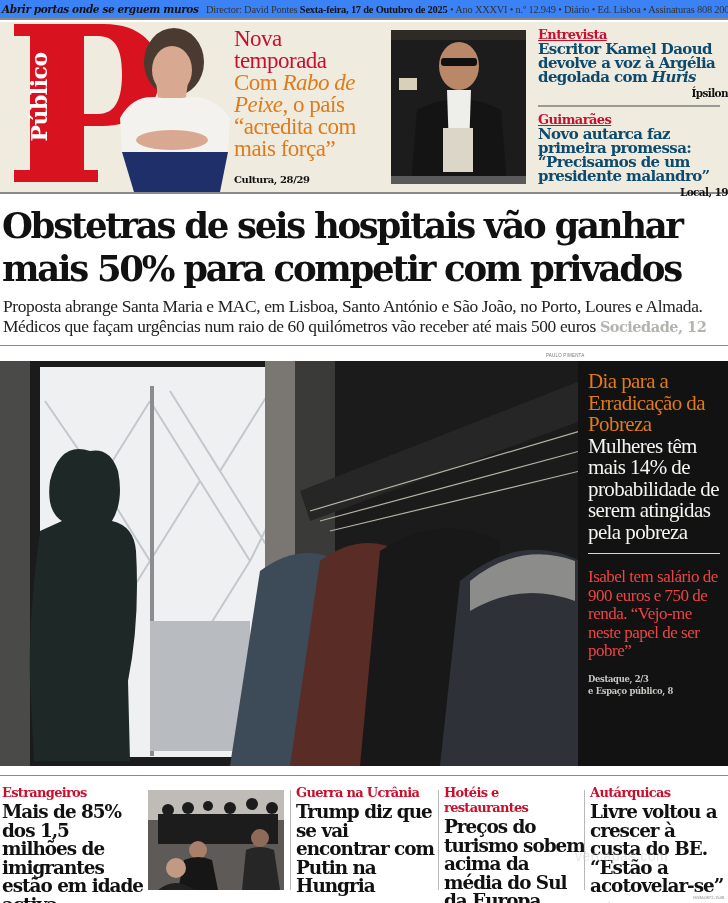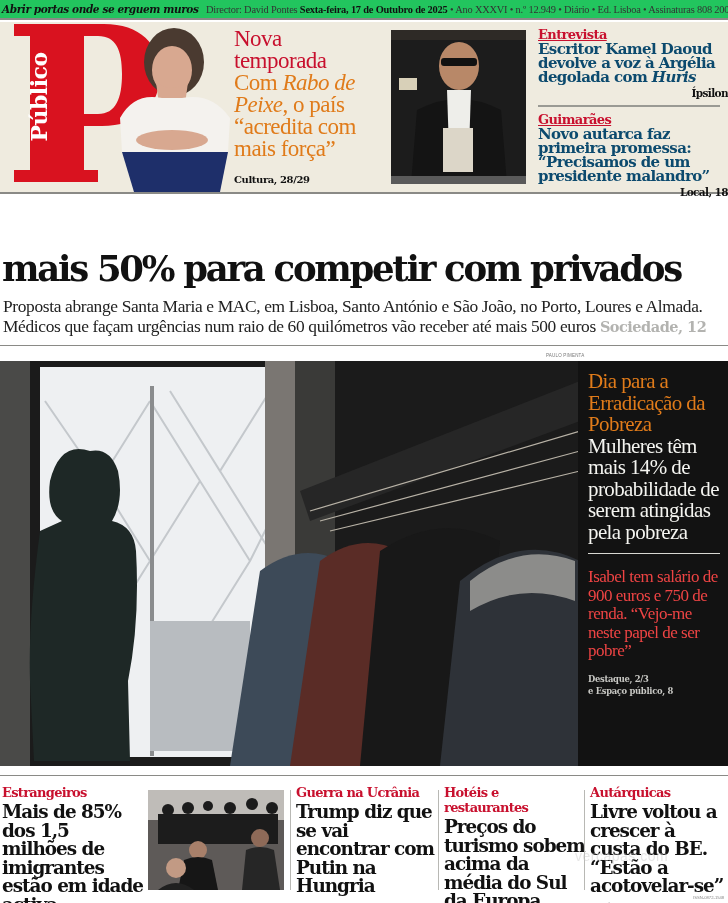--- a/index.html
+++ b/index.html
@@ -1,20 +1,20 @@
 <!DOCTYPE html>
 <html><head>
 <meta charset="utf-8">
 <style>
   * { box-sizing: border-box; margin: 0; padding: 0; }
   html, body { width: 728px; height: 903px; background: #ffffff; overflow: hidden; }
   body { position: relative; font-family: "DejaVu Serif", "Liberation Serif", serif; color: #111; }
 
   
-  .topstrip { position: absolute; left: 0; top: 0; width: 728px; height: 20px; background: #22c55e; border-bottom: 2px solid #8a8a86; display: flex; align-items: center; white-space: nowrap; overflow: hidden; }
+  .topstrip { position: absolute; left: 0; top: 0; width: 728px; height: 20px; background: #3b82f6; border-bottom: 2px solid #8a8a86; display: flex; align-items: center; white-space: nowrap; overflow: hidden; }
   .motto { font-family: "DejaVu Serif", serif; font-style: italic; font-weight: bold; font-size: 10.5px; letter-spacing: -0.4px; padding-left: 2px; width: 200px; }
   .masthead-info { position: absolute; left: 206px; font-family: "Liberation Serif", serif; font-size: 10.4px; color: #333; letter-spacing: -0.2px; }
   .masthead-info b { color: #111; }
 
   
   .banner { position: absolute; left: 0; top: 22px; width: 728px; height: 172px; background: #efebdf; border-bottom: 2px solid #8a8a86; }
   .logo-P { position: absolute; left: 12px; top: 0px; width: 150px; height: 162px; }
   .logo-word { position: absolute; left: 24px; top: 20px; width: 30px; height: 110px; display: flex; align-items: center; justify-content: center; }
   .logo-word span { transform: rotate(-90deg); color: #fff; font-family: "DejaVu Serif", serif; font-weight: bold; font-size: 22px; white-space: nowrap; letter-spacing: -0.5px; }
 
@@ -109,26 +109,26 @@
   <div class="promo2">
     <div>
       <div class="kicker">Entrevista</div>
       <div class="head"><span>Escritor Kamel Daoud devolve a voz à Argélia degolada com </span><i>Huris</i></div>
       <div class="ref">Ípsilon</div>
     </div>
     <div class="sep"></div>
     <div>
       <div class="kicker">Guimarães</div>
       <div class="head">Novo autarca faz primeira promessa: “Precisamos de um presidente malandro”</div>
-      <div class="ref">Local, 18</div>
+      <div class="ref">Local, 19</div>
     </div>
   </div>
 </div>
 
-<div class="lead-head"><br><span>mais 50% para competir com privados</span></div>
+<div class="lead-head"><span>Obstetras de seis hospitais vão ganhar</span><br><span>mais 50% para competir com privados</span></div>
 <div class="lead-sub"><span>Proposta abrange Santa Maria e MAC, em Lisboa, Santo António e São João, no Porto, Loures e Almada.</span><br><span>Médicos que façam urgências num raio de 60 quilómetros vão receber até mais 500 euros </span><span class="ref">Sociedade, 12</span></div>
 <div class="rule1"></div>
 
 <div class="credit">PAULO PIMENTA</div>
 <svg class="feature-photo" viewBox="0 0 580 405">
   <rect width="580" height="405" fill="#1b1b1b"></rect>
   <rect x="0" y="0" width="30" height="405" fill="#4a4a48"></rect>
   <rect x="40" y="6" width="235" height="390" fill="#eef0f2"></rect>
   <g stroke="#c4c8cc" stroke-width="2" fill="none">
     <path d="M45 40 L100 120 L45 200 M100 120 L150 40 M100 120 L150 200 L100 280 M150 200 L200 120 L150 40 M200 120 L250 200 L200 280 M250 200 L270 160"></path>

